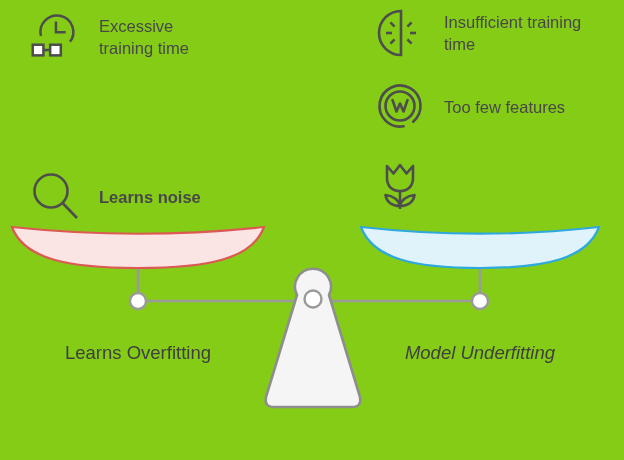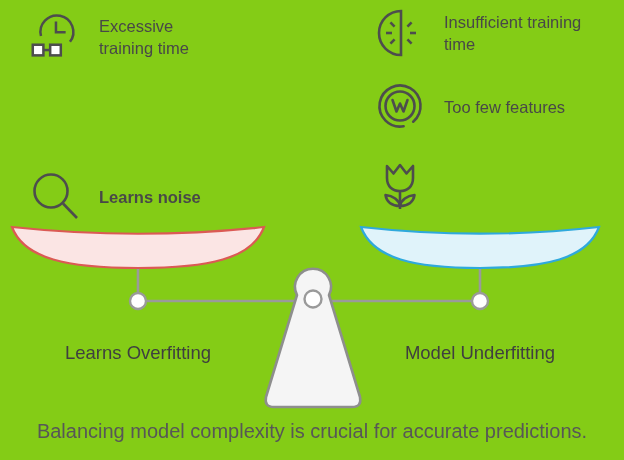--- a/index.html
+++ b/index.html
@@ -103,16 +103,15 @@
     <circle class="joint" cx="480" cy="76" r="8"></circle>
 
     <path class="pan-over" d="M 12 2 C 96 11 180 11 264 2 C 252 34 208 43 138 43 C 68 43 24 34 12 2 Z"></path>
     <path class="pan-under" d="M 361 2 C 441 11 519 11 599 2 C 587 34 545 43 480 43 C 415 43 373 34 361 2 Z"></path>
 
     <path class="fulcrum" d="M 297 70 A 18 18 0 1 1 329 70 L 360 172 Q 362 182 352 182 L 274 182 Q 264 182 266 172 Z"></path>
     <circle class="joint" cx="313" cy="74" r="8.5"></circle>
   </svg>
 
   <div class="scale-label" style="left:28px;">Learns Overfitting</div>
-  <div class="scale-label" style="left:370px;">Model Underfitting</div>
+  <div class="scale-label" style="left:370px;font-style:italic;">Model Underfitting</div>
 
-  <div id="caption">Balancing model complexity is crucial for accurate predictions.</div>
 </div>
 
 </body></html>

